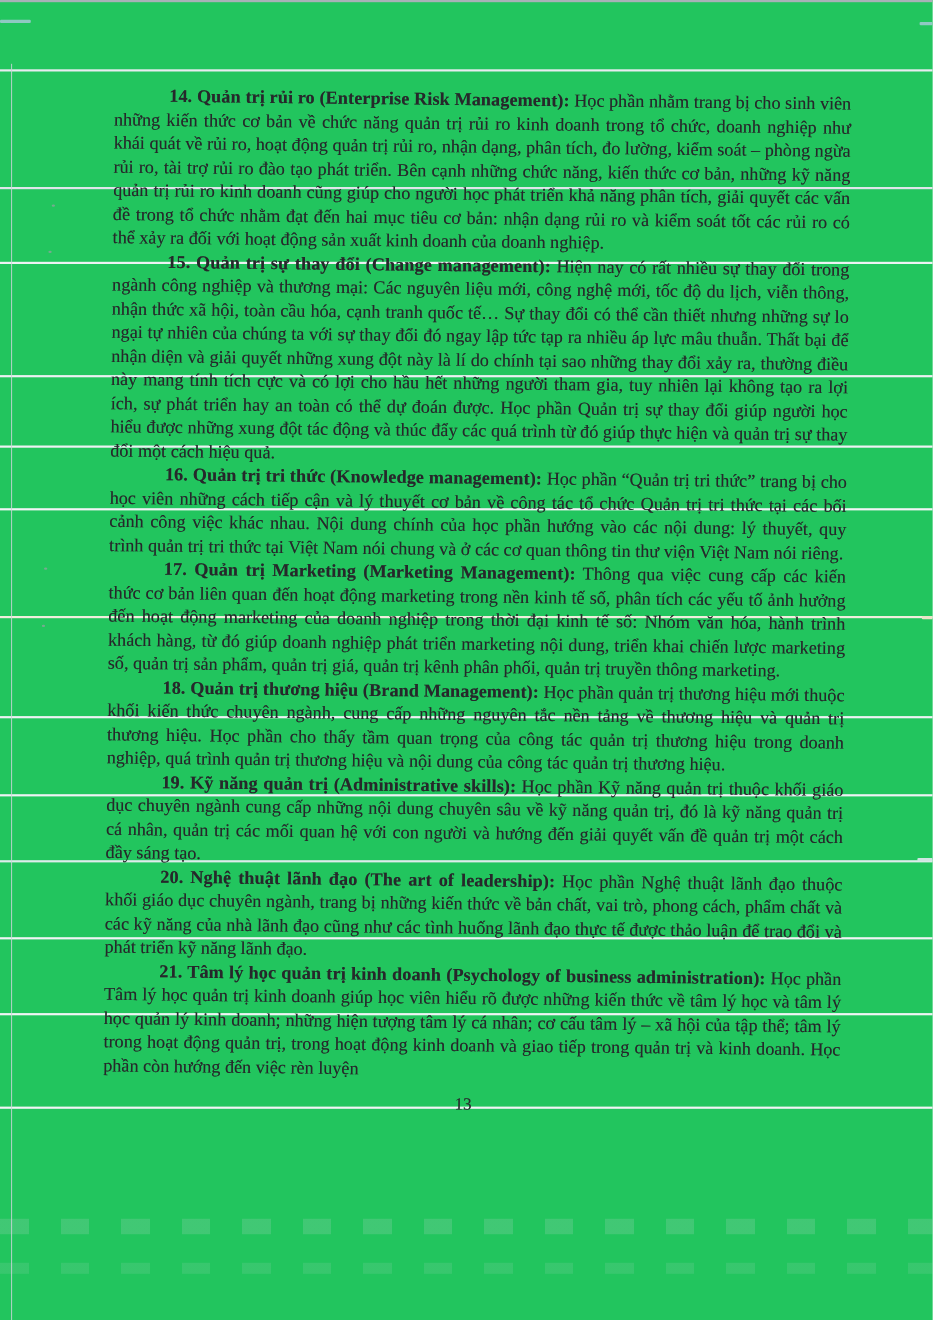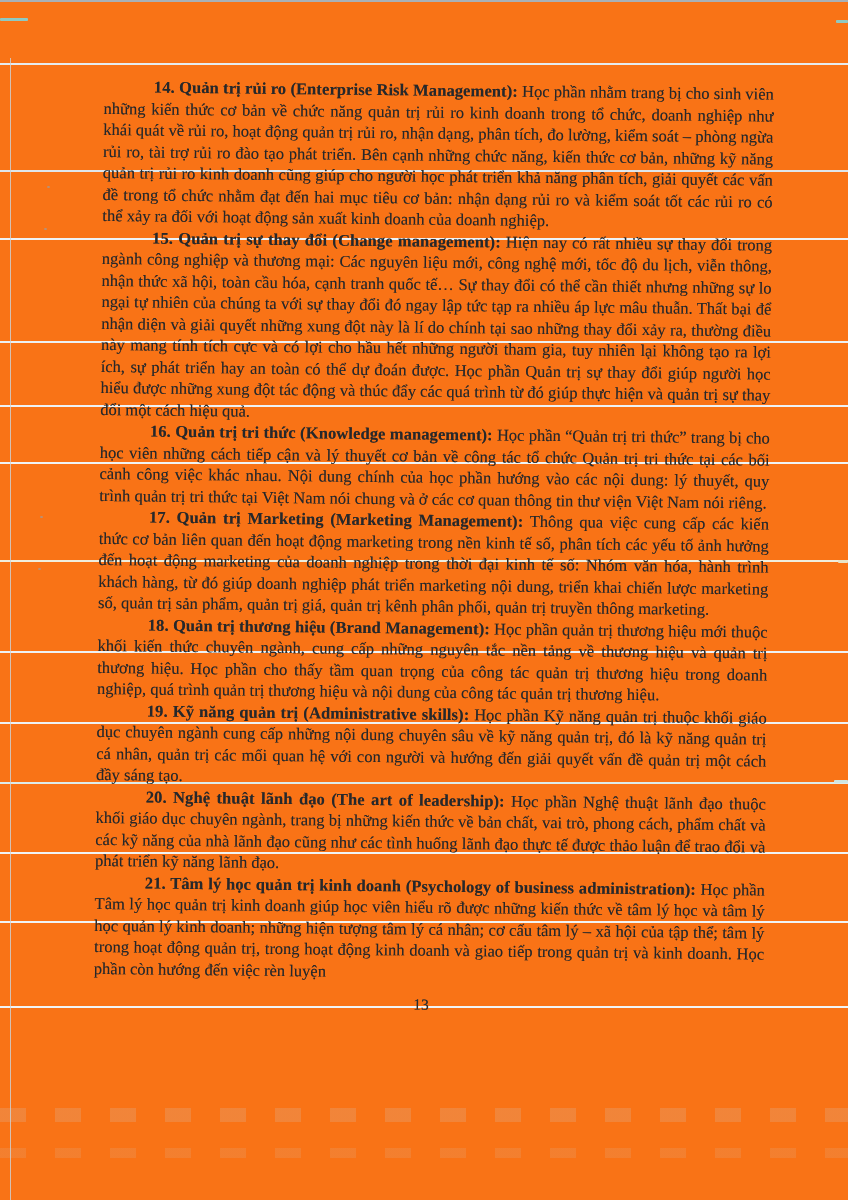--- a/index.html
+++ b/index.html
@@ -4,21 +4,21 @@
 <style>
   html, body {
     margin: 0;
     padding: 0;
     background: #ffffff;
   }
   .page {
     position: relative;
     width: 848px;
     height: 1200px;
-    background: #f97316;
+    background: #22c55e;
     overflow: hidden;
     font-family: "Liberation Serif", "DejaVu Serif", serif;
   }
   
   .streak {
     position: absolute;
     left: 0;
     width: 848px;
     height: 2px;
     pointer-events: none;

